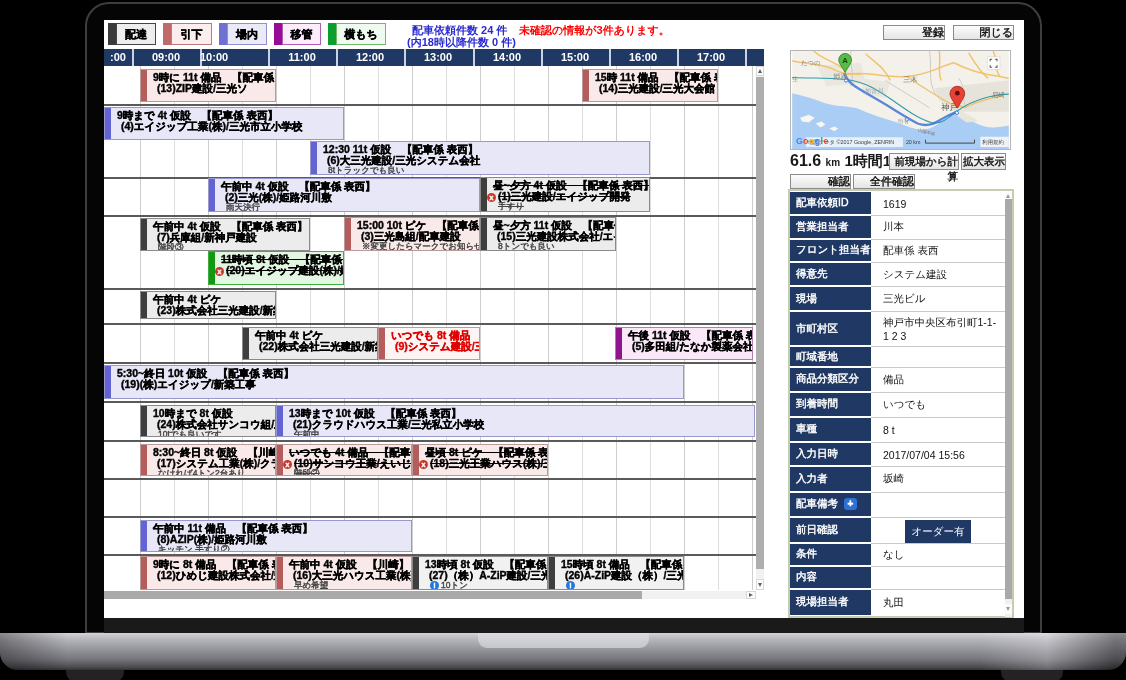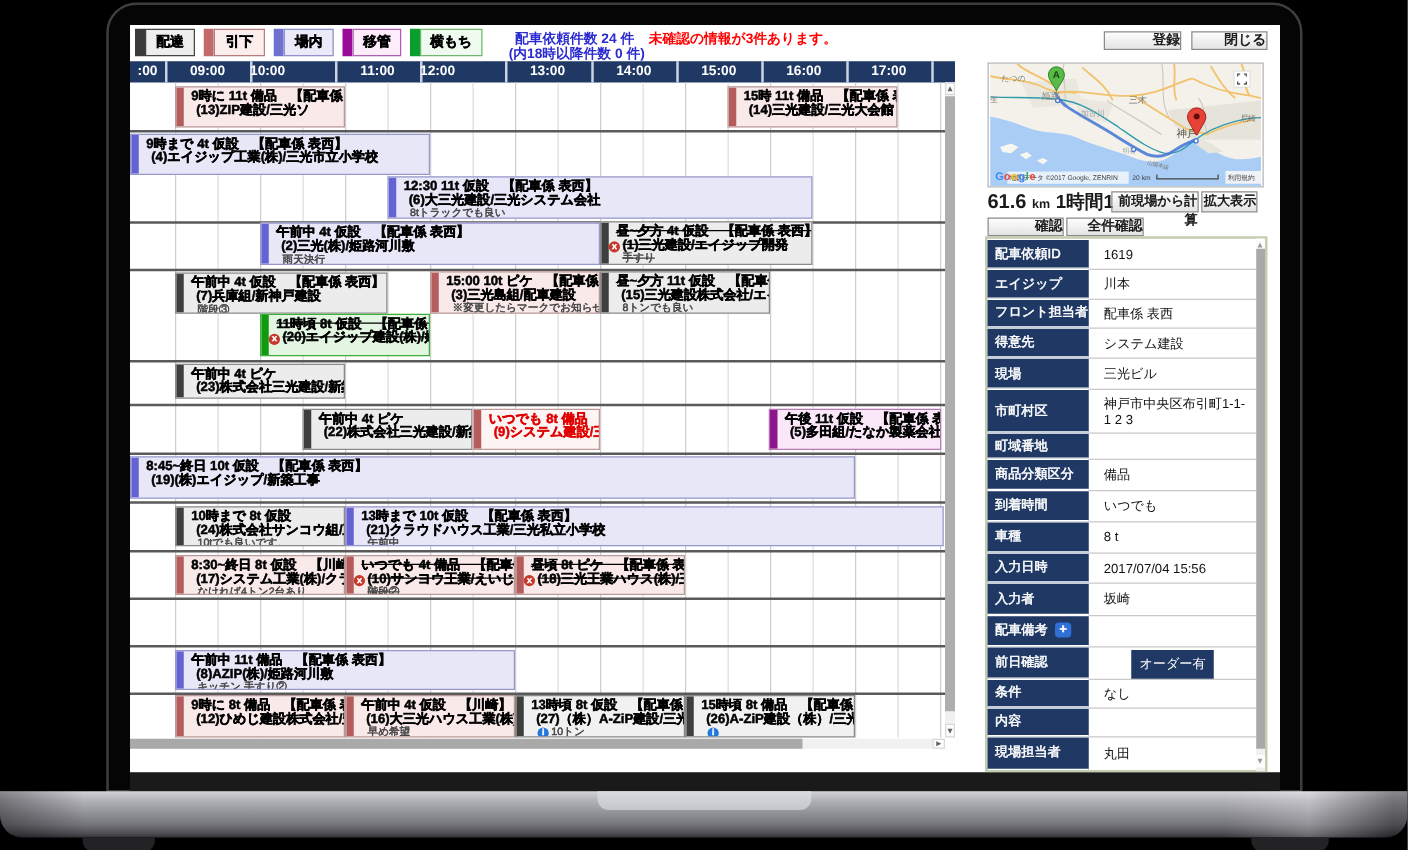--- a/index.html
+++ b/index.html
@@ -56,21 +56,21 @@
 <div style="position:absolute;left:404px;top:49px;width:2px;height:17px;background:#c9d3e2"></div>
 <div style="position:absolute;left:473px;top:49px;width:2px;height:17px;background:#c9d3e2"></div>
 <div style="position:absolute;left:541px;top:49px;width:2px;height:17px;background:#c9d3e2"></div>
 <div style="position:absolute;left:609px;top:49px;width:2px;height:17px;background:#c9d3e2"></div>
 <div style="position:absolute;left:677px;top:49px;width:2px;height:17px;background:#c9d3e2"></div>
 <div style="position:absolute;left:745px;top:49px;width:2px;height:17px;background:#c9d3e2"></div>
 <div style="position:absolute;left:104px;top:51px;width:28px;text-align:center;color:#fff;font-size:11px;font-weight:bold">:00</div>
 <div style="position:absolute;left:132px;top:51px;width:68px;text-align:center;color:#fff;font-size:11px;font-weight:bold">09:00</div>
 <div style="position:absolute;left:200px;top:51px;width:68px;text-align:left;color:#fff;font-size:11px;font-weight:bold">10:00</div>
 <div style="position:absolute;left:268px;top:51px;width:68px;text-align:center;color:#fff;font-size:11px;font-weight:bold">11:00</div>
-<div style="position:absolute;left:336px;top:51px;width:68px;text-align:left;color:#fff;font-size:11px;font-weight:bold">12:00</div>
+<div style="position:absolute;left:336px;top:51px;width:68px;text-align:center;color:#fff;font-size:11px;font-weight:bold">12:00</div>
 <div style="position:absolute;left:404px;top:51px;width:68px;text-align:center;color:#fff;font-size:11px;font-weight:bold">13:00</div>
 <div style="position:absolute;left:473px;top:51px;width:68px;text-align:center;color:#fff;font-size:11px;font-weight:bold">14:00</div>
 <div style="position:absolute;left:541px;top:51px;width:68px;text-align:center;color:#fff;font-size:11px;font-weight:bold">15:00</div>
 <div style="position:absolute;left:609px;top:51px;width:68px;text-align:center;color:#fff;font-size:11px;font-weight:bold">16:00</div>
 <div style="position:absolute;left:677px;top:51px;width:68px;text-align:center;color:#fff;font-size:11px;font-weight:bold">17:00</div>
 <div style="position:absolute;left:140px;top:66px;width:1px;height:524px;background:#cecece"></div>
 <div style="position:absolute;left:174px;top:66px;width:1px;height:524px;background:#dedede"></div>
 <div style="position:absolute;left:208px;top:66px;width:1px;height:524px;background:#cecece"></div>
 <div style="position:absolute;left:242px;top:66px;width:1px;height:524px;background:#dedede"></div>
 <div style="position:absolute;left:276px;top:66px;width:1px;height:524px;background:#cecece"></div>
@@ -170,21 +170,21 @@
 <div class="l1">いつでも 8t 備品　【配</div>
 <div class="l2">(9)システム建設/三</div>
 </div>
 <div class="b" style="left:615px;top:327px;width:138px;height:33px;background:#fae8f9;border-color:#b37ab3">
       <i style="background:#8f158f"></i>
 <div class="l1">午後 11t 仮設　【配車係 表西</div>
 <div class="l2">(5)多田組/たなか製薬会社</div>
 </div>
 <div class="b" style="left:104px;top:365px;width:580px;height:34px;background:#e7e7f8;border-color:#9898cc">
       <i style="background:#6363d4"></i>
-<div class="l1">8:45~終日 10t 仮設　【配車係 表西】</div>
+<div class="l1">5:30~終日 10t 仮設　【配車係 表西】</div>
 <div class="l2">(19)(株)エイジップ/新築工事</div>
 </div>
 <div class="b" style="left:140px;top:405px;width:136px;height:32px;background:#ececec;border-color:#8a8a8a">
       <i style="background:#3e3e3e"></i>
 <div class="l1">10時まで 8t 仮設</div>
 <div class="l2">(24)株式会社サンコウ組/三</div>
 <div class="l3">10tでも良いです。</div>
 </div>
 <div class="b" style="left:276px;top:405px;width:479px;height:32px;background:#e7e7f8;border-color:#9898cc">
       <i style="background:#6363d4"></i>
@@ -317,21 +317,21 @@
 <text x="194" y="95" font-size="5.5" fill="#3c3c3c" font-family="'Liberation Sans',sans-serif">利用規約</text>
 </svg>
 <div class="abs" style="left:790px;top:152px;font-size:16px;font-weight:bold;color:#1a1a1a">61.6 <span style="font-size:10px">km</span> <span style="font-size:15px">1時間1分</span></div>
 <div class="gbtn" style="left:889px;top:153px;width:70px;height:17px;line-height:15px;font-size:10.5px">前現場から計算</div>
 <div class="gbtn" style="left:961px;top:153px;width:45px;height:17px;line-height:15px;font-size:10.5px">拡大表示</div>
 <div class="gbtn" style="left:790px;top:174px;width:61px;height:15px;line-height:13px">確認</div>
 <div class="gbtn" style="left:853px;top:174px;width:62px;height:15px;line-height:13px">全件確認</div>
 <div class="tl" style="top:192px;height:23.0px">配車依頼ID</div>
 <div class="tv" style="top:192px;height:23.0px">1619</div>
 <div style="position:absolute;left:871px;top:215.0px;width:134px;height:1px;background:#c9c9c9"></div>
-<div class="tl" style="top:216px;height:22.5px">エイジップ</div>
+<div class="tl" style="top:216px;height:22.5px">営業担当者</div>
 <div class="tv" style="top:216px;height:22.5px">川本</div>
 <div style="position:absolute;left:871px;top:238.5px;width:134px;height:1px;background:#c9c9c9"></div>
 <div class="tl" style="top:239.5px;height:22.5px">フロント担当者</div>
 <div class="tv" style="top:239.5px;height:22.5px">配車係 表西</div>
 <div style="position:absolute;left:871px;top:262.0px;width:134px;height:1px;background:#c9c9c9"></div>
 <div class="tl" style="top:263px;height:23.0px">得意先</div>
 <div class="tv" style="top:263px;height:23.0px">システム建設</div>
 <div style="position:absolute;left:871px;top:286.0px;width:134px;height:1px;background:#c9c9c9"></div>
 <div class="tl" style="top:287px;height:24.0px">現場</div>
 <div class="tv" style="top:287px;height:24.0px">三光ビル</div>

